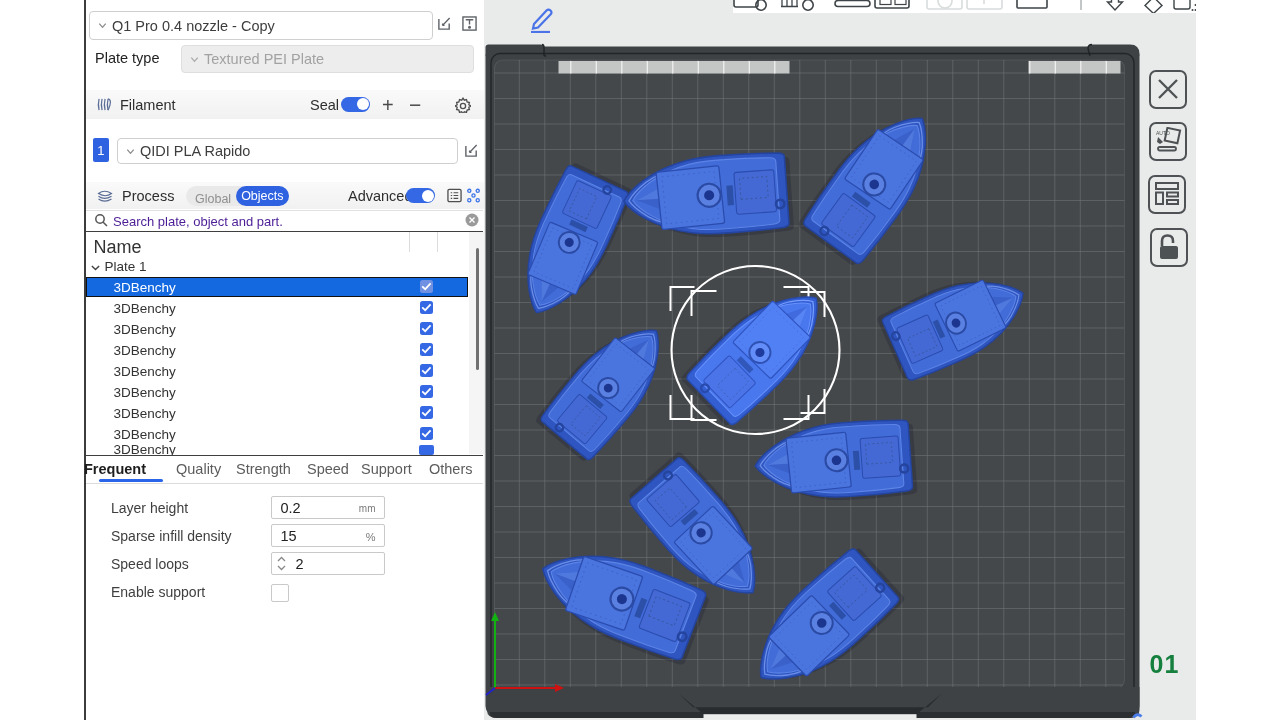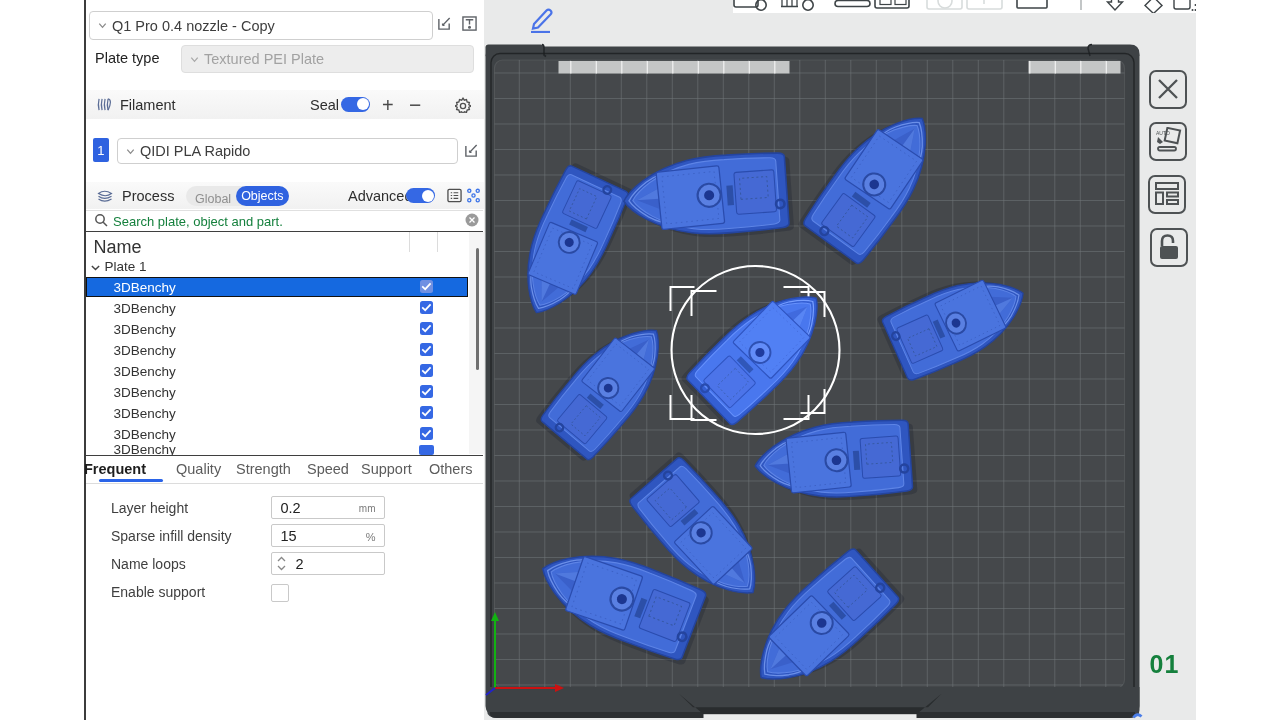--- a/index.html
+++ b/index.html
@@ -123,21 +123,21 @@
           <circle cx="12.5" cy="13" r="1.7"></circle>
         </g>
       </svg>
   </div>
 
   <div class="abs" style="left:85.5px;top:209.5px;width:397px;height:21px;background:#fff;border-top:1px solid #e0e0e0;"></div>
   <svg class="abs" style="left:94px;top:213px" width="14" height="14" viewBox="0 0 14 14">
       <circle cx="6" cy="6" r="4.2" fill="none" stroke="#555" stroke-width="1.5"></circle>
       <path d="M9.2 9.2 L13 13" stroke="#555" stroke-width="1.5"></path>
     </svg>
-  <div class="abs" style="left:113px;top:213.5px;font-size:13px;color:#15803d;">Search plate, object and part.</div>
+  <div class="abs" style="left:113px;top:213.5px;font-size:13px;color:#4c1d95;">Search plate, object and part.</div>
   <svg class="abs" style="left:465px;top:213px" width="14" height="14" viewBox="0 0 14 14">
       <circle cx="7" cy="7" r="6.5" fill="#9a9a9a"></circle>
       <path d="M4.5 4.5 l5 5 M9.5 4.5 l-5 5" stroke="#fff" stroke-width="1.3"></path>
     </svg>
 
   <div class="abs" style="left:85.5px;top:230.5px;width:397px;height:225px;border-top:1.5px solid #3f3f3f;border-bottom:1.5px solid #3f3f3f;box-sizing:border-box;"></div>
   <div class="abs" style="left:93.5px;top:237px;font-size:18px;color:#333;">Name</div>
   <div class="abs" style="left:409px;top:232px;width:1px;height:20px;background:#dcdcdc;"></div>
   <div class="abs" style="left:437px;top:232px;width:1px;height:20px;background:#dcdcdc;"></div>
 
@@ -230,21 +230,21 @@
   <div class="setlabel" style="left:111px;top:500px;">Layer height</div>
   <div class="setinput" style="left:270.5px;top:496px;width:112px;height:21px;">
       <span style="position:absolute;left:9px;top:3px;">0.2</span>
       <span style="position:absolute;right:8px;top:6px;font-size:10px;color:#7a7a7a;">mm</span>
     </div>
   <div class="setlabel" style="left:111px;top:528px;">Sparse infill density</div>
   <div class="setinput" style="left:270.5px;top:524px;width:112px;height:21px;">
       <span style="position:absolute;left:9px;top:3px;">15</span>
       <span style="position:absolute;right:8px;top:6px;font-size:11px;color:#7a7a7a;">%</span>
     </div>
-  <div class="setlabel" style="left:111px;top:556px;">Name loops</div>
+  <div class="setlabel" style="left:111px;top:556px;">Speed loops</div>
   <div class="setinput" style="left:270.5px;top:552px;width:112px;height:21px;">
       <span style="position:absolute;left:24px;top:3px;">2</span>
     <svg style="position:absolute;left:3px;top:2px" width="13" height="17" viewBox="0 0 13 17">
         <path d="M3 6 l3.5-3.5 3.5 3.5" fill="none" stroke="#888" stroke-width="1.3"></path>
         <path d="M3 11 l3.5 3.5 3.5-3.5" fill="none" stroke="#888" stroke-width="1.3"></path>
       </svg>
     </div>
   <div class="setlabel" style="left:111px;top:584px;">Enable support</div>
   <div class="abs" style="left:270.5px;top:584px;width:16px;height:16px;border:1px solid #c9c9c9;border-radius:2px;"></div>
 

